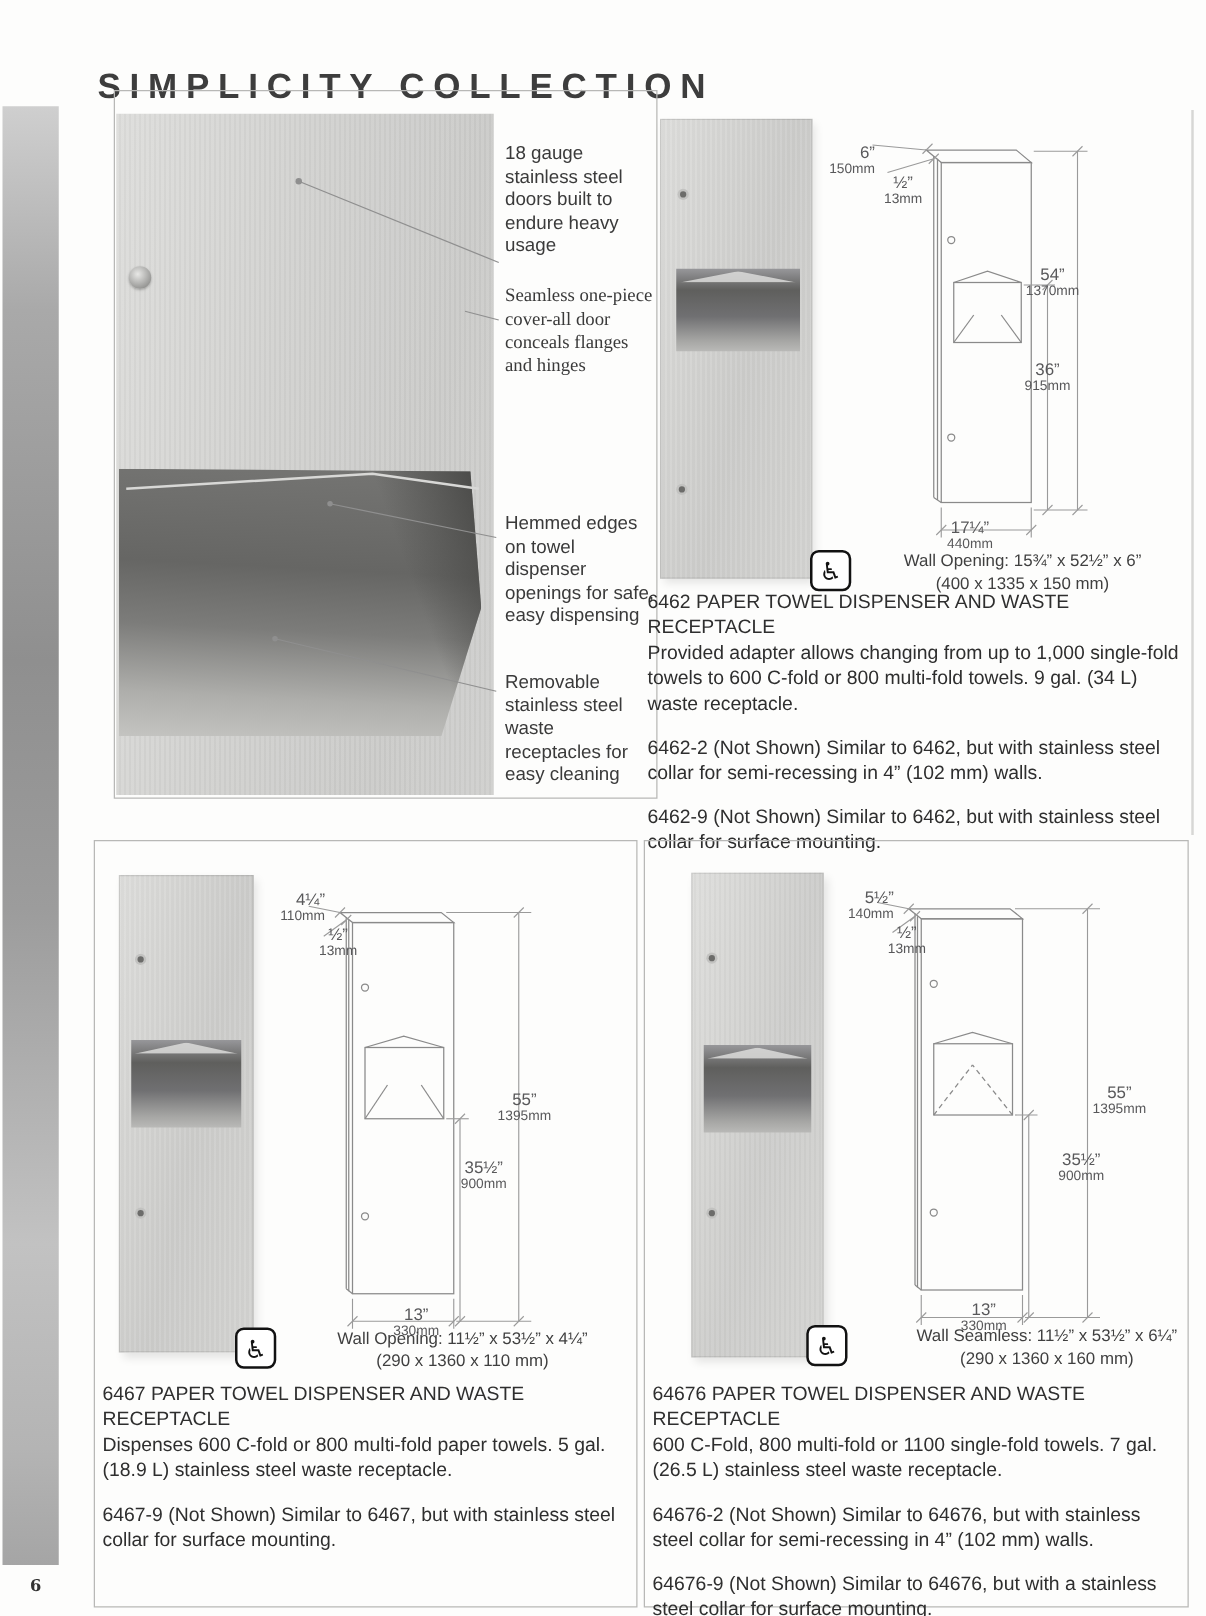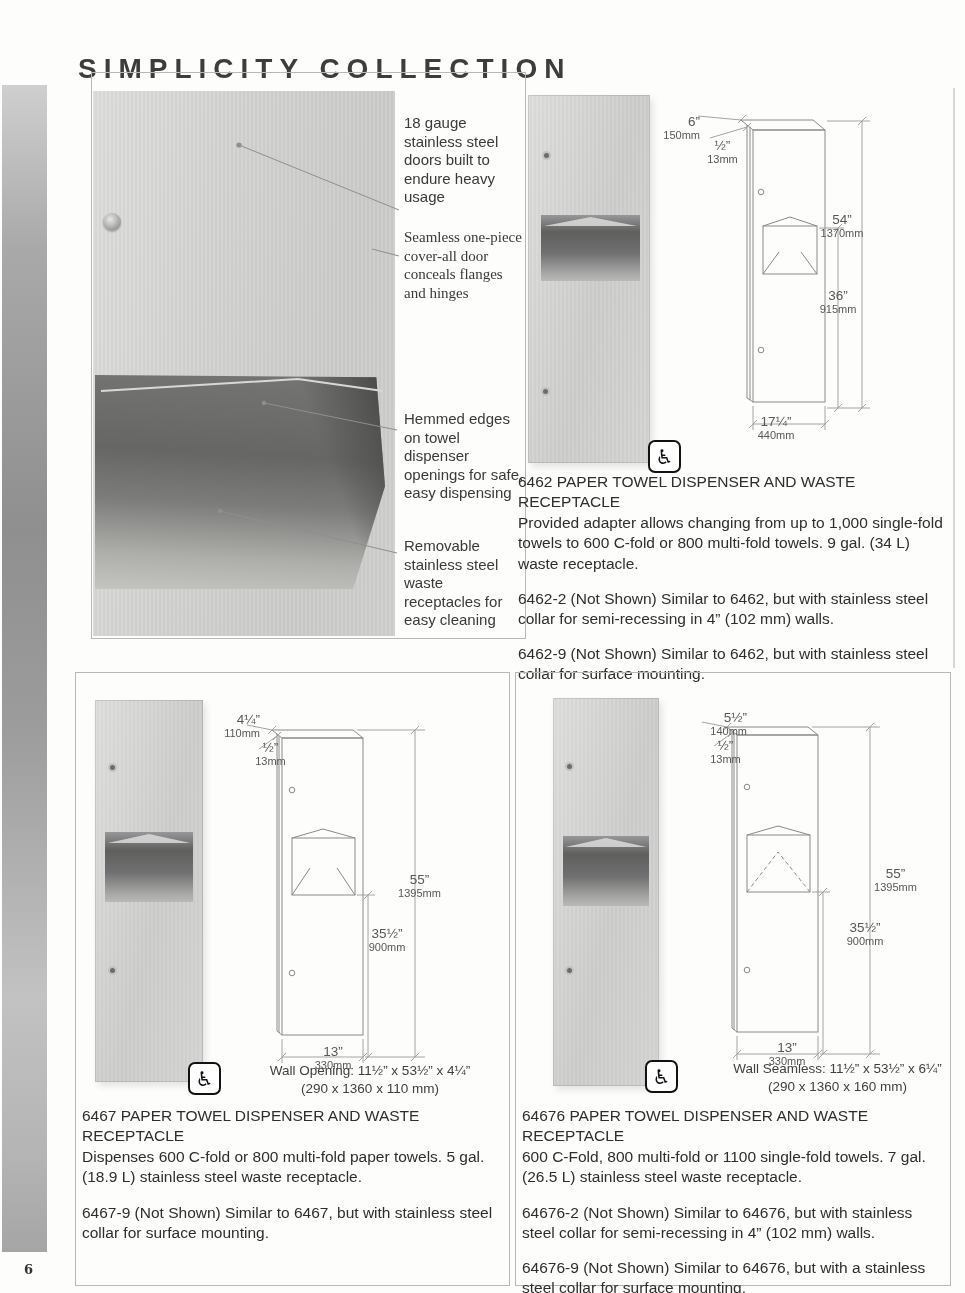--- a/index.html
+++ b/index.html
@@ -189,20 +189,24 @@
       <span class="mm">915mm</span>
   </div>
   <div class="dim" style="left:745px;top:414px;width:62px;">
     <span class="in">17¼”</span>
       <span class="mm">440mm</span>
   </div>
 
   <div class="ada" style="left:648px;top:440px;">
     <span>♿</span>
   </div>
+  <div class="wall" style="left:690px;top:440px;width:256px;">
+    <div>Wall Opening: 15¾” x 52½” x 6”</div>
+    <div>(400 x 1335 x 150 mm)</div>
+  </div>
 
   <div class="prod-text" style="left:518px;top:472px;width:430px;">
     <p class="tight">
       <span class="code">6462</span>
       <span>PAPER TOWEL DISPENSER AND WASTE RECEPTACLE</span>
     </p>
     <p>Provided adapter allows changing from up to 1,000 single-fold towels to 600 C-fold or 800 multi-fold towels. 9 gal. (34 L) waste receptacle.</p>
     <p>
       <span class="code">6462-2</span>
       <span class="note">(Not Shown)</span>
@@ -336,21 +340,21 @@
       <line class="ddim" x1="129" y1="194" x2="137" y2="186"></line>
       <line class="ddim" x1="129" y1="356" x2="137" y2="348"></line>
       <line class="ddim" x1="47" y1="334" x2="47" y2="358"></line>
       <line class="ddim" x1="128" y1="334" x2="128" y2="358"></line>
       <line class="ddim" x1="47" y1="352" x2="128" y2="352"></line>
       <line class="ddim" x1="43" y1="356" x2="51" y2="348"></line>
       <line class="ddim" x1="124" y1="356" x2="132" y2="348"></line>
     </svg>
   </div>
 
-  <div class="dim ra" style="left:660px;top:710px;width:55px;padding-left:32px;">
+  <div class="dim ra" style="left:660px;top:710px;width:55px;">
     <span class="in">5½”</span>
       <span class="mm">140mm</span>
   </div>
   <div class="dim" style="left:703px;top:738px;width:45px;">
     <span class="in">½”</span>
       <span class="mm">13mm</span>
   </div>
   <div class="dim" style="left:868px;top:866px;width:55px;">
     <span class="in">55”</span>
       <span class="mm">1395mm</span>

